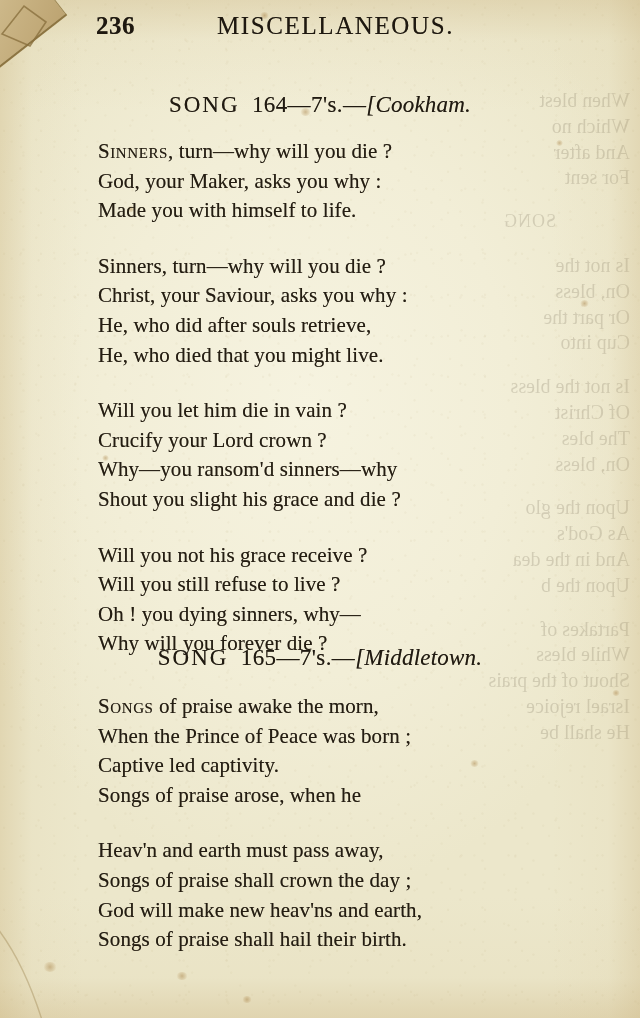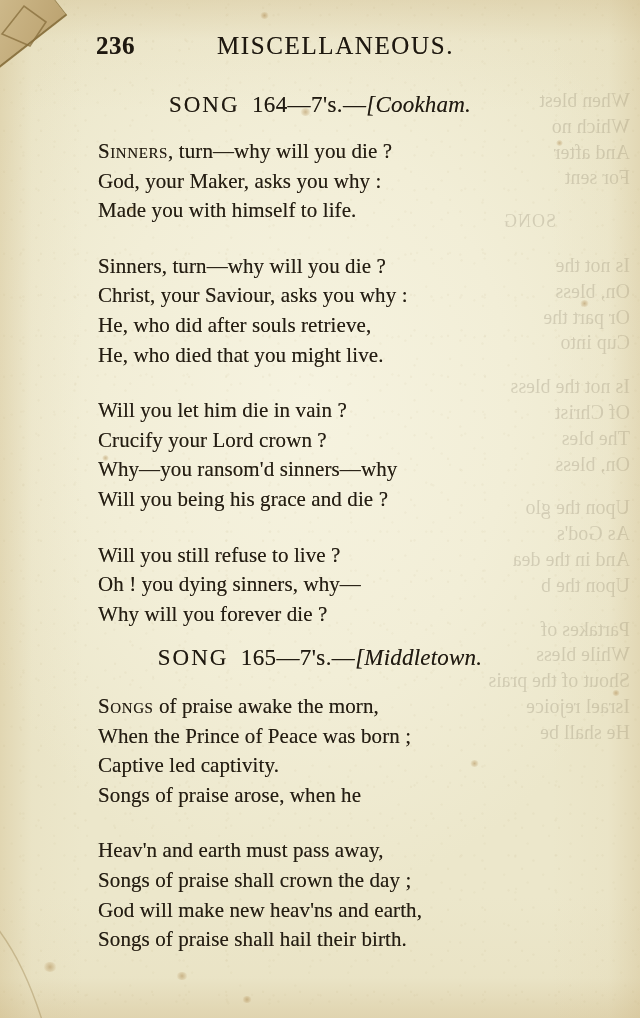--- a/index.html
+++ b/index.html
@@ -111,21 +111,21 @@
 
   
   .content {
     position: absolute;
     inset: 0;
     z-index: 4;
   }
 
   .running-head {
     position: absolute;
-    top: 32px;
+    top: 12px;
     left: 96px;
     right: 96px;
     display: flex;
     align-items: baseline;
     gap: 10px;
   }
   .folio {
     font-size: 25px;
     font-weight: bold;
     letter-spacing: 0.5px;
@@ -254,24 +254,25 @@
         <span class="ln">Sinners, turn—why will you die ?</span>
         <span class="ln">Christ, your Saviour, asks you why :</span>
         <span class="ln">He, who did after souls retrieve,</span>
         <span class="ln">He, who died that you might live.</span>
       </div>
 
       <div class="stanza ink-soft" style="margin-top:26px;padding-left:98px;">
         <span class="ln">Will you let him die in vain ?</span>
         <span class="ln">Crucify your Lord crown ?</span>
         <span class="ln">Why—you ransom'd sinners—why</span>
-        <span class="ln">Will you being his grace and die ?</span>
-      </div>
-
-      <div class="stanza ink-soft" style="margin-top:26px;padding-left:98px;">
+        <span class="ln">Shout you slight his grace and die ?</span>
+      </div>
+
+      <div class="stanza ink-soft" style="margin-top:26px;padding-left:98px;">
+        <span class="ln">Will you not his grace receive ?</span>
         <span class="ln">Will you still refuse to live ?</span>
         <span class="ln">Oh ! you dying sinners, why—</span>
         <span class="ln">Why will you forever die ?</span>
       </div>
     </div>
 
     <div class="song-block" style="top:645px;">
       <div class="song-heading ink-soft">
         <span class="sh-word">SONG</span><span>&nbsp;&nbsp;</span><span>165</span><span>—</span><span>7's.</span><span>—</span><span class="sh-tune">[Middletown.</span>
       </div>

